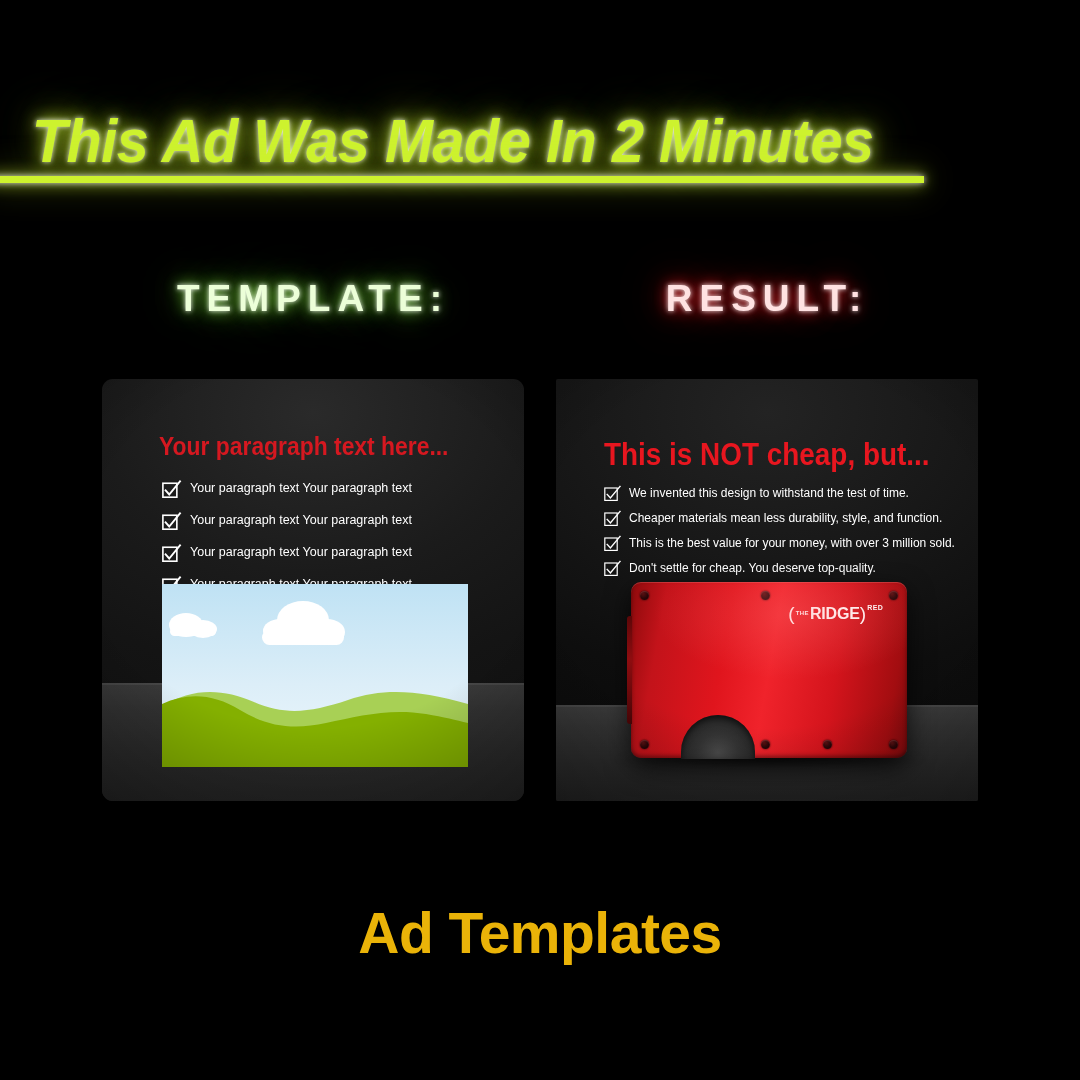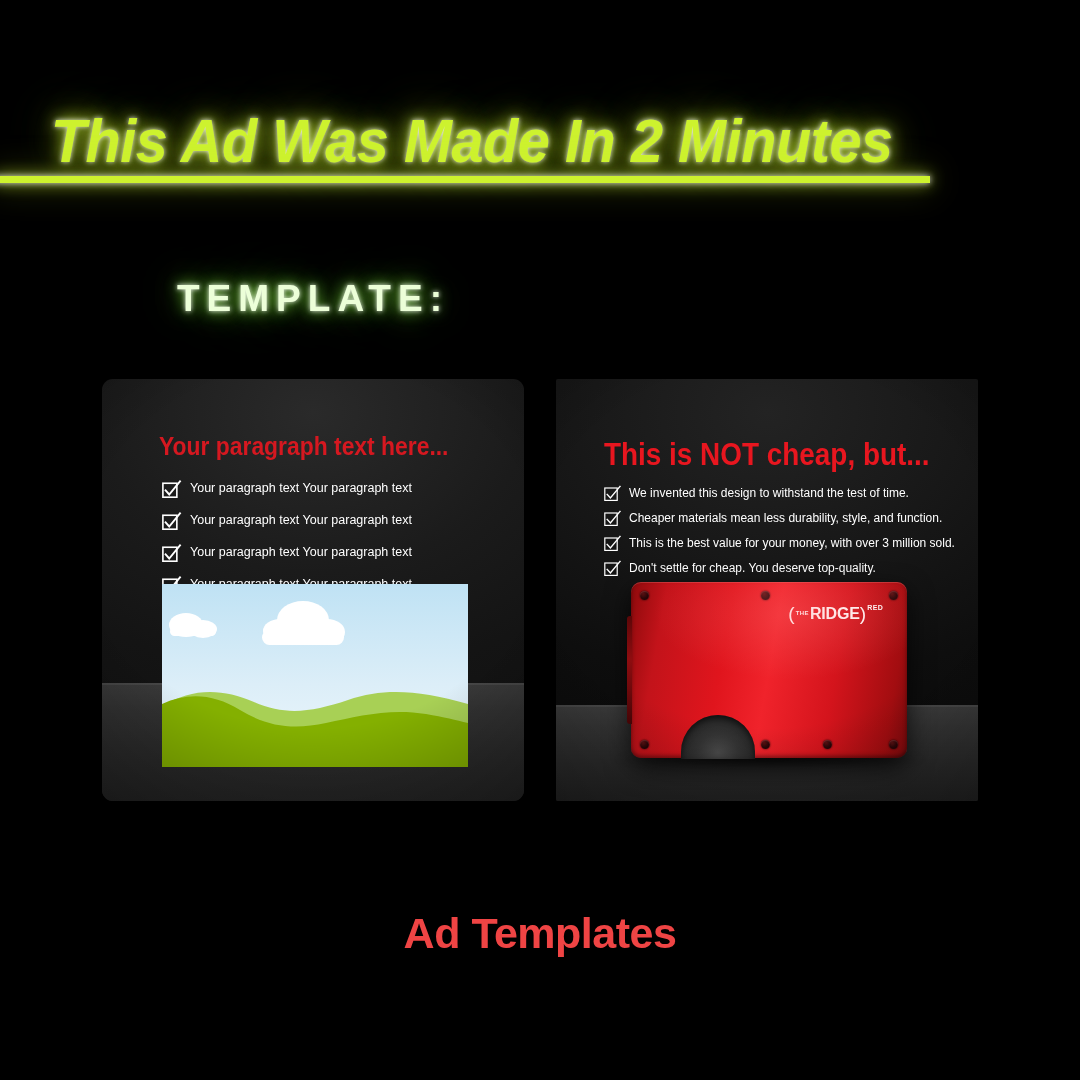--- a/index.html
+++ b/index.html
@@ -22,22 +22,21 @@
     height: 1080px;
     background: #000000;
   }
 
   
   .headline-wrap {
     position: absolute;
     left: 0;
     top: 104px;
     width: 912px;
-    text-align: right;
-    padding-left: 12px;
+    text-align: left;
   }
   .headline {
     display: inline-block;
     font-family: "Liberation Sans", sans-serif;
     font-size: 62px;
     line-height: 74px;
     font-weight: 700;
     font-style: italic;
     letter-spacing: -0.5px;
     color: #cdf22e;
@@ -307,38 +306,39 @@
     filter: blur(3px);
   }
 
   
   .footer {
     position: absolute;
     left: 0;
     top: 896px;
     width: 1080px;
     text-align: center;
-    font-size: 43px;
+    font-size: 57px;
     line-height: 74px;
     font-weight: 700;
     letter-spacing: -0.5px;
-    color: #ef4444;
+    color: #eab308;
   }
 </style>
 </head>
 <body>
 
 <div id="stage">
 
   <div class="headline-wrap">
     <div class="headline">This Ad Was Made In 2 Minutes</div>
     <div class="headline-rule"></div>
   </div>
 
   <div class="label label-template">TEMPLATE:</div>
+  <div class="label label-result">RESULT:</div>
 
   <div class="card card-left">
     <div class="floor">
       <div class="floor-line"></div>
     </div>
 
     <div class="card-heading heading-left">Your paragraph text here...</div>
 
     <div class="checklist checklist-left">
 

